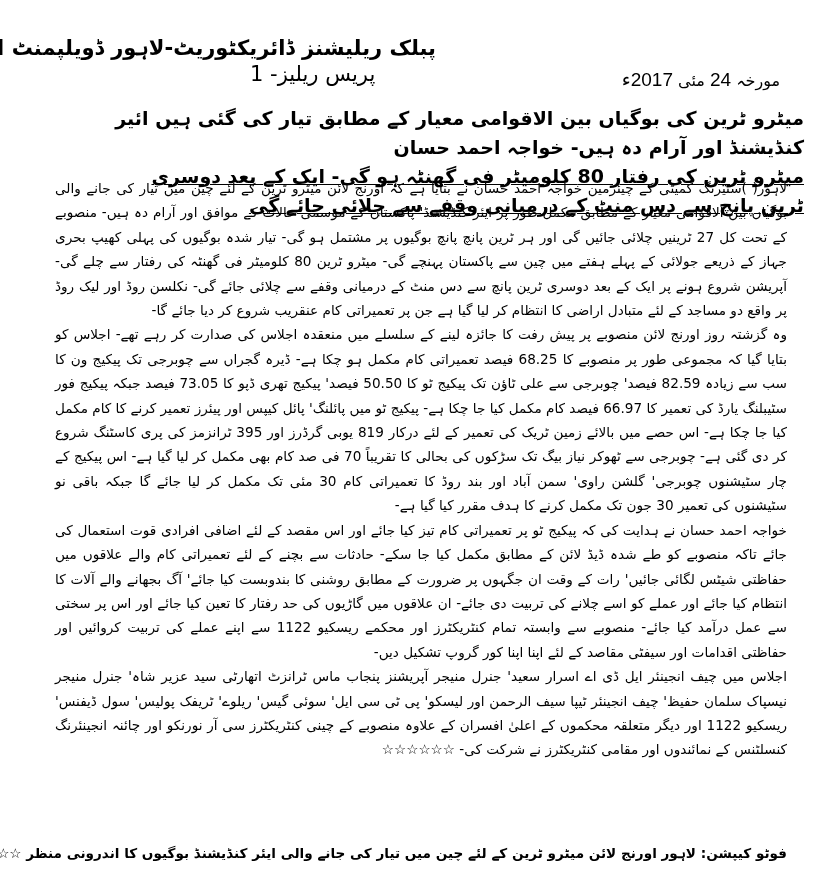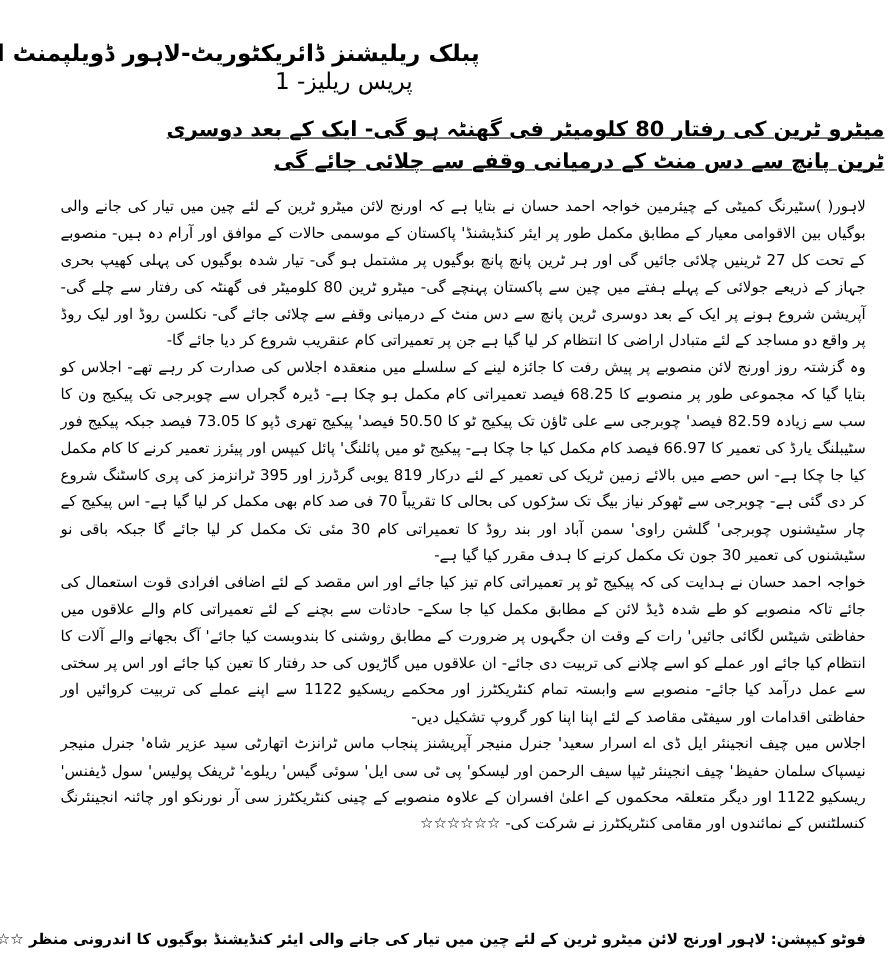--- a/index.html
+++ b/index.html
@@ -44,23 +44,30 @@
 
 <div class="page">
 
   <div class="org-header rtl">پبلک ریلیشنز ڈائریکٹوریٹ-لاہور ڈویلپمنٹ اتھارٹی</div>
 
   <div class="meta-row">
     <div class="press-release rtl">
       <span>پریس ریلیز-</span>
       <span>1</span>
     </div>
+    <div class="date-line rtl">
+      <span>مورخہ</span>
+      <span class="num">24</span>
+      <span>مئی</span>
+      <span class="num">2017ء</span>
+    </div>
   </div>
 
   <div class="headline rtl">
+    <div>میٹرو ٹرین کی بوگیاں بین الاقوامی معیار کے مطابق تیار کی گئی ہیں ائیر کنڈیشنڈ اور آرام دہ ہیں- خواجہ احمد حسان</div>
     <div class="h2">میٹرو ٹرین کی رفتار 80 کلومیٹر فی گھنٹہ ہو گی- ایک کے بعد دوسری ٹرین پانچ سے دس منٹ کے درمیانی وقفے سے چلائی جائے گی</div>
   </div>
 
   <div class="body-text rtl">
     <p class="para">لاہور(            )سٹیرنگ کمیٹی کے چیئرمین خواجہ احمد حسان نے بتایا ہے کہ اورنج لائن میٹرو ٹرین کے لئے چین میں تیار کی جانے والی بوگیاں بین الاقوامی معیار کے مطابق مکمل طور پر ایئر کنڈیشنڈ' پاکستان کے موسمی حالات کے موافق اور آرام دہ ہیں- منصوبے کے تحت کل 27 ٹرینیں چلائی جائیں گی اور ہر ٹرین پانچ پانچ بوگیوں پر مشتمل ہو گی- تیار شدہ بوگیوں کی پہلی کھیپ بحری جہاز کے ذریعے جولائی کے پہلے ہفتے میں چین سے پاکستان پہنچے گی- میٹرو ٹرین 80 کلومیٹر فی گھنٹہ کی رفتار سے چلے گی- آپریشن شروع ہونے پر ایک کے بعد دوسری ٹرین پانچ سے دس منٹ کے درمیانی وقفے سے چلائی جائے گی- نکلسن روڈ اور لیک روڈ پر واقع دو مساجد کے لئے متبادل اراضی کا انتظام کر لیا گیا ہے جن پر تعمیراتی کام عنقریب شروع کر دیا جائے گا-</p>
     <p class="para">وہ گزشتہ روز اورنج لائن منصوبے پر پیش رفت کا جائزہ لینے کے سلسلے میں منعقدہ اجلاس کی صدارت کر رہے تھے- اجلاس کو بتایا گیا کہ مجموعی طور پر منصوبے کا 68.25 فیصد تعمیراتی کام مکمل ہو چکا ہے- ڈیرہ گجراں سے چوبرجی تک پیکیج ون کا سب سے زیادہ 82.59 فیصد' چوبرجی سے علی ٹاؤن تک پیکیج ٹو کا 50.50 فیصد' پیکیج تھری ڈپو کا 73.05 فیصد جبکہ پیکیج فور سٹیبلنگ یارڈ کی تعمیر کا 66.97 فیصد کام مکمل کیا جا چکا ہے- پیکیج ٹو میں پائلنگ' پائل کیپس اور پیئرز تعمیر کرنے کا کام مکمل کیا جا چکا ہے- اس حصے میں بالائے زمین ٹریک کی تعمیر کے لئے درکار 819 یوبی گرڈرز اور 395 ٹرانزمز کی پری کاسٹنگ شروع کر دی گئی ہے- چوبرجی سے ٹھوکر نیاز بیگ تک سڑکوں کی بحالی کا تقریباً 70 فی صد کام بھی مکمل کر لیا گیا ہے- اس پیکیج کے چار سٹیشنوں چوبرجی' گلشن راوی' سمن آباد اور بند روڈ کا تعمیراتی کام 30 مئی تک مکمل کر لیا جائے گا جبکہ باقی نو سٹیشنوں کی تعمیر 30 جون تک مکمل کرنے کا ہدف مقرر کیا گیا ہے-</p>
     <p class="para">خواجہ احمد حسان نے ہدایت کی کہ پیکیج ٹو پر تعمیراتی کام تیز کیا جائے اور اس مقصد کے لئے اضافی افرادی قوت استعمال کی جائے تاکہ منصوبے کو طے شدہ ڈیڈ لائن کے مطابق مکمل کیا جا سکے- حادثات سے بچنے کے لئے تعمیراتی کام والے علاقوں میں حفاظتی شیٹس لگائی جائیں' رات کے وقت ان جگہوں پر ضرورت کے مطابق روشنی کا بندوبست کیا جائے' آگ بجھانے والے آلات کا انتظام کیا جائے اور عملے کو اسے چلانے کی تربیت دی جائے- ان علاقوں میں گاڑیوں کی حد رفتار کا تعین کیا جائے اور اس پر سختی سے عمل درآمد کیا جائے- منصوبے سے وابستہ تمام کنٹریکٹرز اور محکمے ریسکیو 1122 سے اپنے عملے کی تربیت کروائیں اور حفاظتی اقدامات اور سیفٹی مقاصد کے لئے اپنا اپنا کور گروپ تشکیل دیں-</p>
     <p class="para">
       <span>اجلاس میں چیف انجینئر ایل ڈی اے اسرار سعید' جنرل منیجر آپریشنز پنجاب ماس ٹرانزٹ اتھارٹی سید عزیر شاہ' جنرل منیجر نیسپاک سلمان حفیظ' چیف انجینئر ٹیپا سیف الرحمن اور لیسکو' پی ٹی سی ایل' سوئی گیس' ریلوے' ٹریفک پولیس' سول ڈیفنس' ریسکیو 1122 اور دیگر متعلقہ محکموں کے اعلیٰ افسران کے علاوہ منصوبے کے چینی کنٹریکٹرز سی آر نورنکو اور چائنہ انجینئرنگ کنسلٹنس کے نمائندوں اور مقامی کنٹریکٹرز نے شرکت کی-</span>
       <span class="caption-stars">☆☆☆☆☆☆</span>

